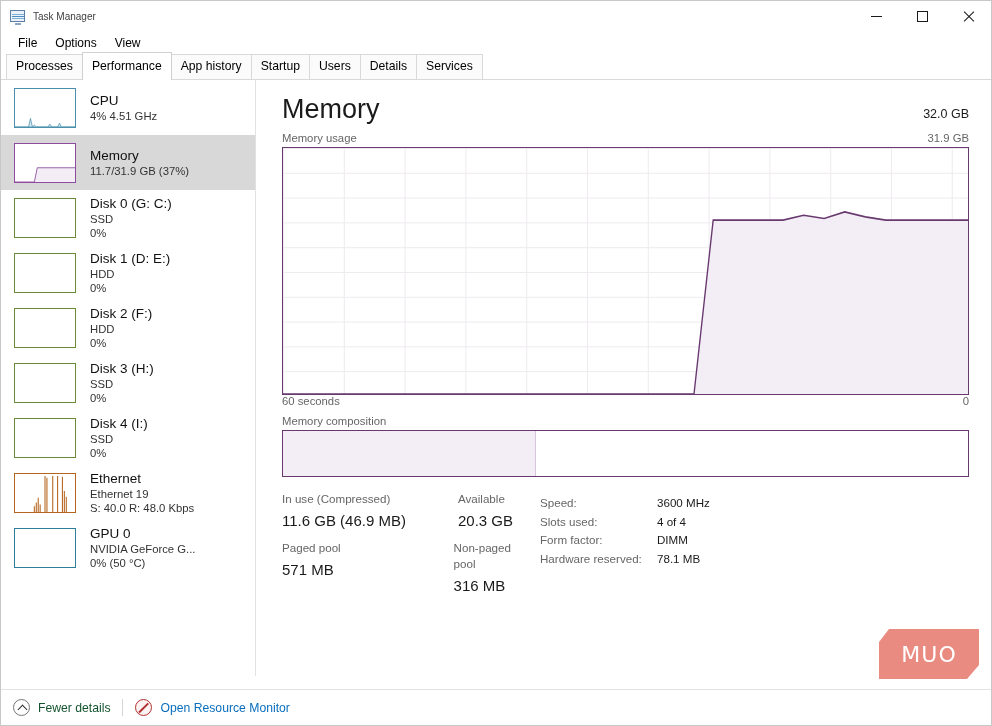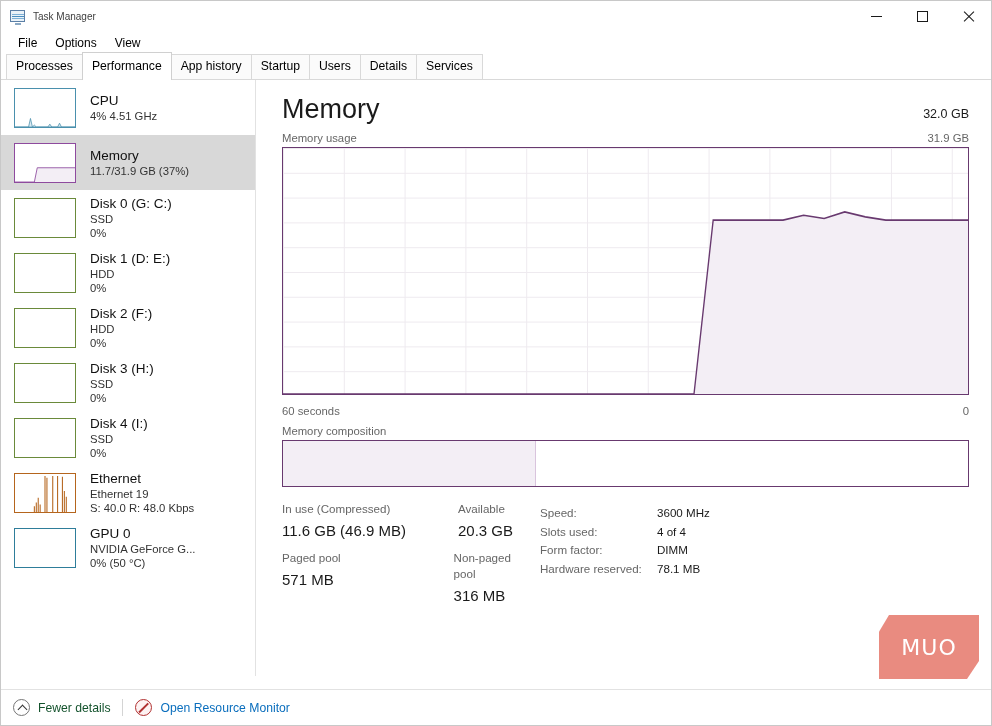--- a/index.html
+++ b/index.html
@@ -175,21 +175,21 @@
   .grid {
     position: absolute; inset: 0;
     background-image:
       linear-gradient(to right, #eeeaef 1px, transparent 1px),
       linear-gradient(to bottom, #eeeaef 1px, transparent 1px);
     background-size: 60.8px 24.8px;
   }
   .graph svg { position: absolute; inset: 0; width: 100%; height: 100%; }
   .axis-row {
     display: flex; justify-content: space-between;
-    margin-top: 10px;
+    margin-top: 0;
     text-align: right;
   }
   .axis-lab { font-size: 11.3px; color: #666; }
 
   
   .comp-lab { font-size: 11.3px; color: #666; margin-top: 8px; }
   .comp-bar {
     height: 47px;
     border: 1px solid #68396f;
     margin-top: 3px;
@@ -275,21 +275,21 @@
     left: 1px; top: 6.5px; width: 13px; height: 1.6px;
     background: #b03030; transform: rotate(-45deg);
   }
   .resmon-lab {
     font-size: 12.2px; color: #0a6ebd; margin-left: 8px;
   }
 
   
   .muo {
     position: absolute; right: 12px; bottom: 46px;
-    width: 100px; height: 64px;
+    width: 100px; height: 50px;
     background: #e98b80;
     display: flex; align-items: center; justify-content: center;
     clip-path: polygon(10% 0, 100% 0, 100% 72%, 88% 100%, 0 100%, 0 26%);
   }
   .muo-txt {
     color: #ffffff; font-size: 22px; letter-spacing: 1px;
     font-family: "DejaVu Sans", sans-serif;
   }
 </style>
 </head>

